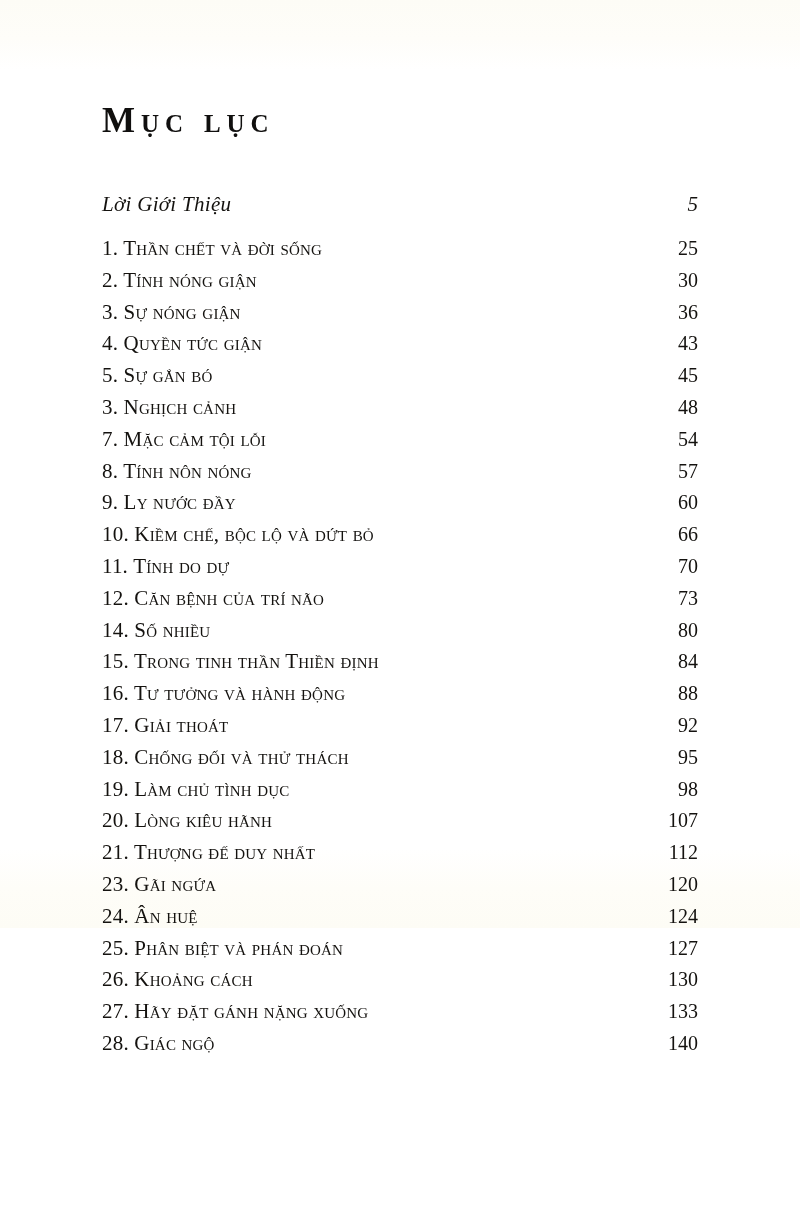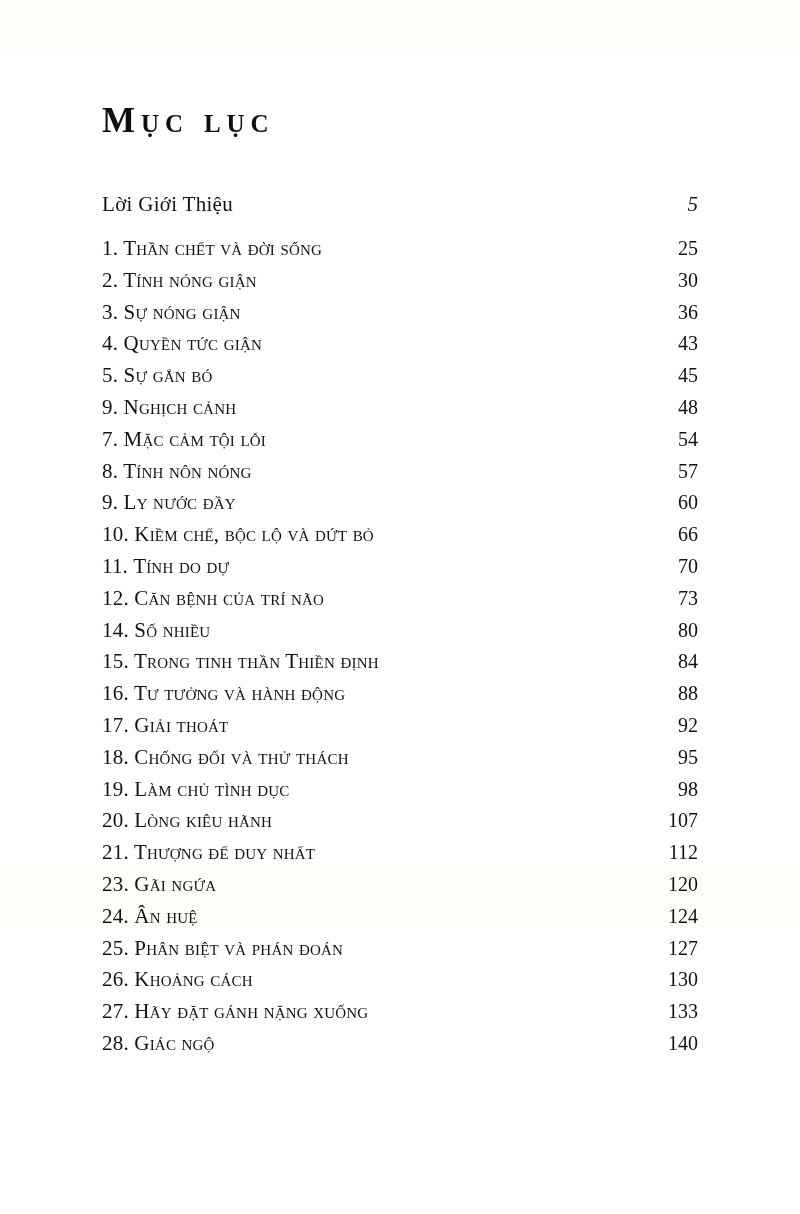--- a/index.html
+++ b/index.html
@@ -70,20 +70,21 @@
   }
 
   .toc-label {
     font-size: 21px;
     font-variant: small-caps;
     letter-spacing: 0.2px;
     color: #14120f;
   }
 
   .toc-row.intro .toc-label {
+    font-style: italic;
     font-variant: normal;
     font-size: 21px;
     letter-spacing: 0.3px;
   }
 
   .toc-num {
     font-size: 20px;
     color: #14120f;
     text-align: right;
     min-width: 52px;
@@ -124,21 +125,21 @@
       </div>
       <div class="toc-row">
         <span class="toc-label">4. Quyền tức giận</span>
         <span class="toc-num">43</span>
       </div>
       <div class="toc-row">
         <span class="toc-label">5. Sự gắn bó</span>
         <span class="toc-num">45</span>
       </div>
       <div class="toc-row">
-        <span class="toc-label">9. Nghịch cảnh</span>
+        <span class="toc-label">3. Nghịch cảnh</span>
         <span class="toc-num">48</span>
       </div>
       <div class="toc-row">
         <span class="toc-label">7. Mặc cảm tội lỗi</span>
         <span class="toc-num">54</span>
       </div>
       <div class="toc-row">
         <span class="toc-label">8. Tính nôn nóng</span>
         <span class="toc-num">57</span>
       </div>

